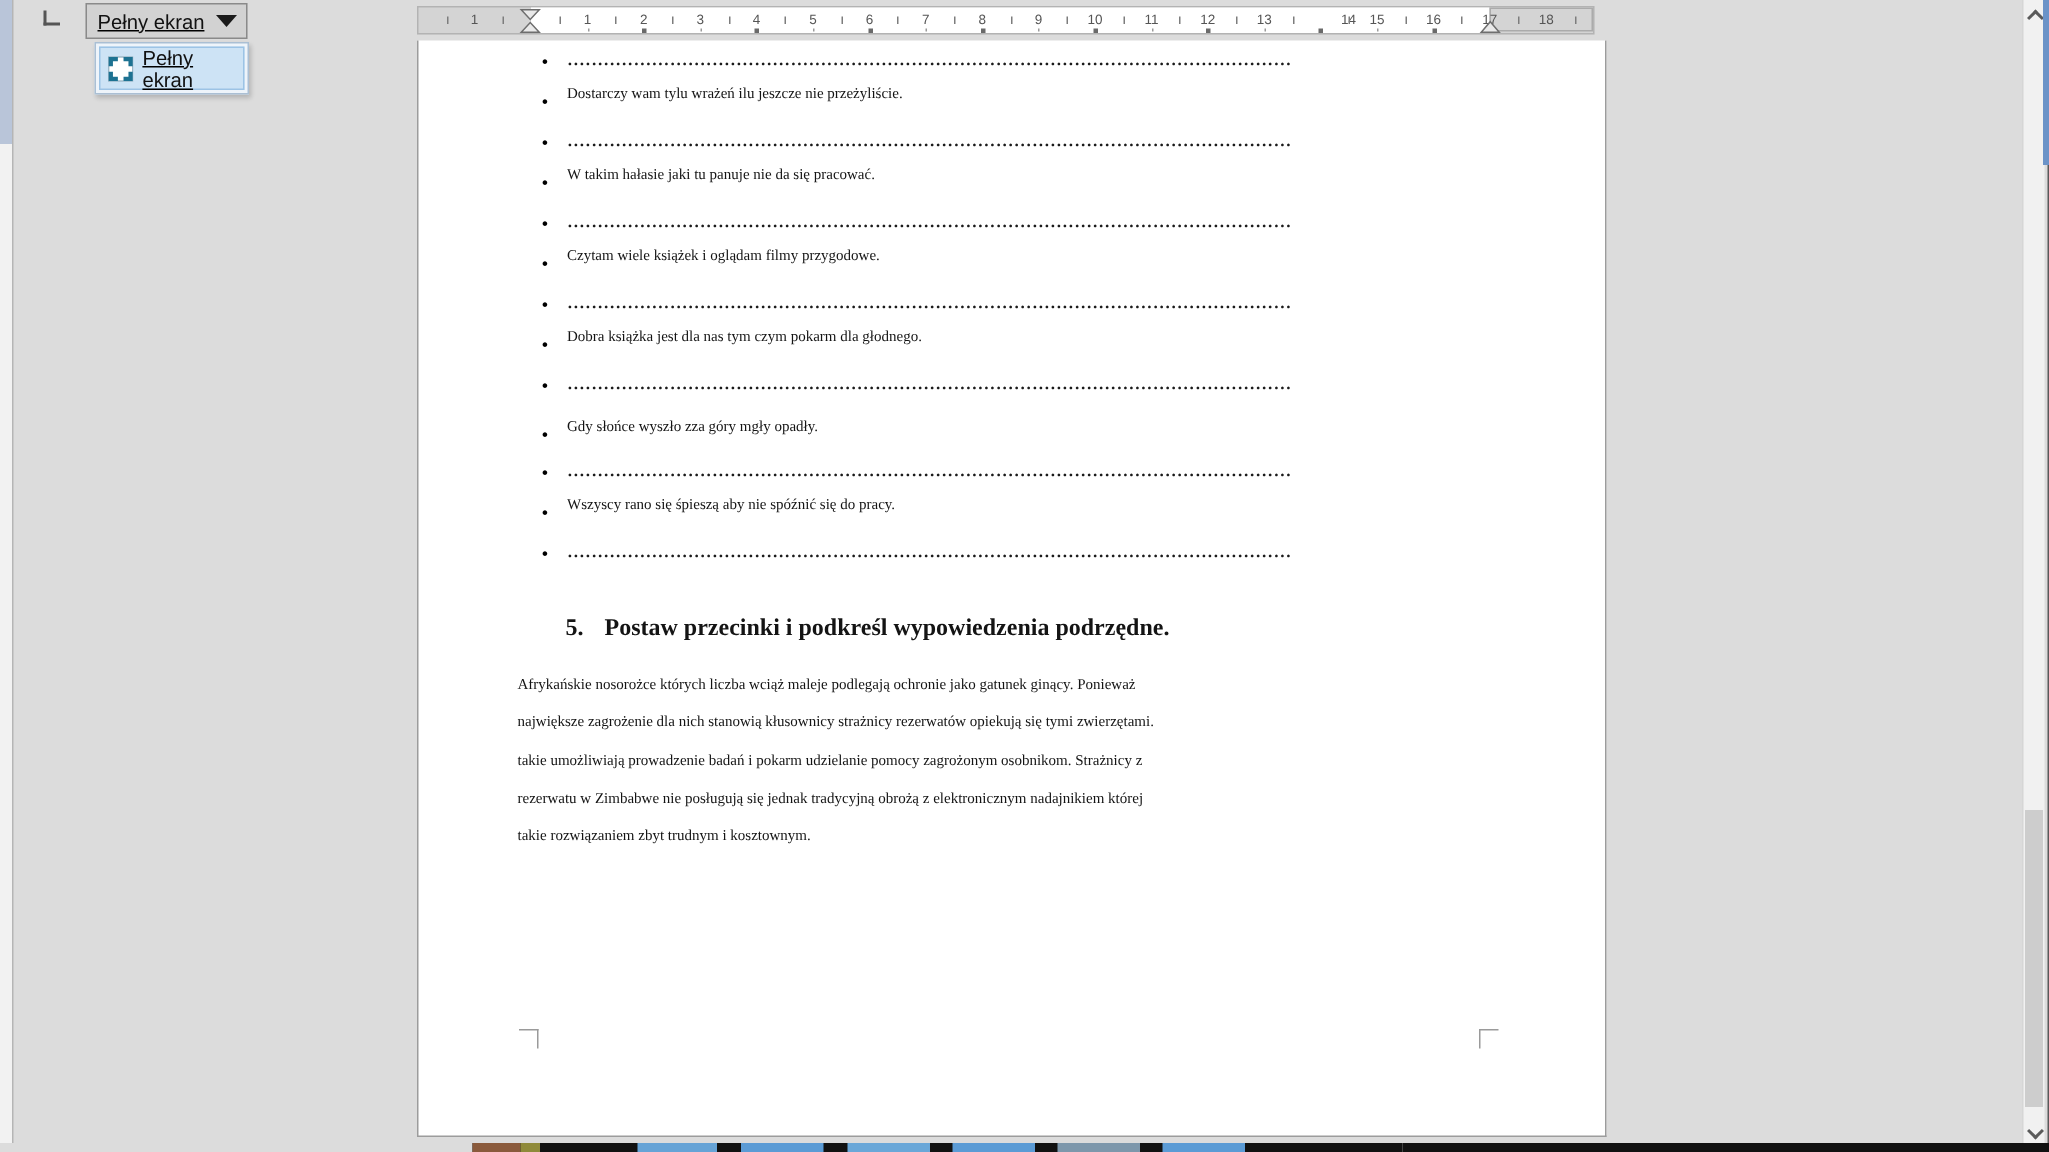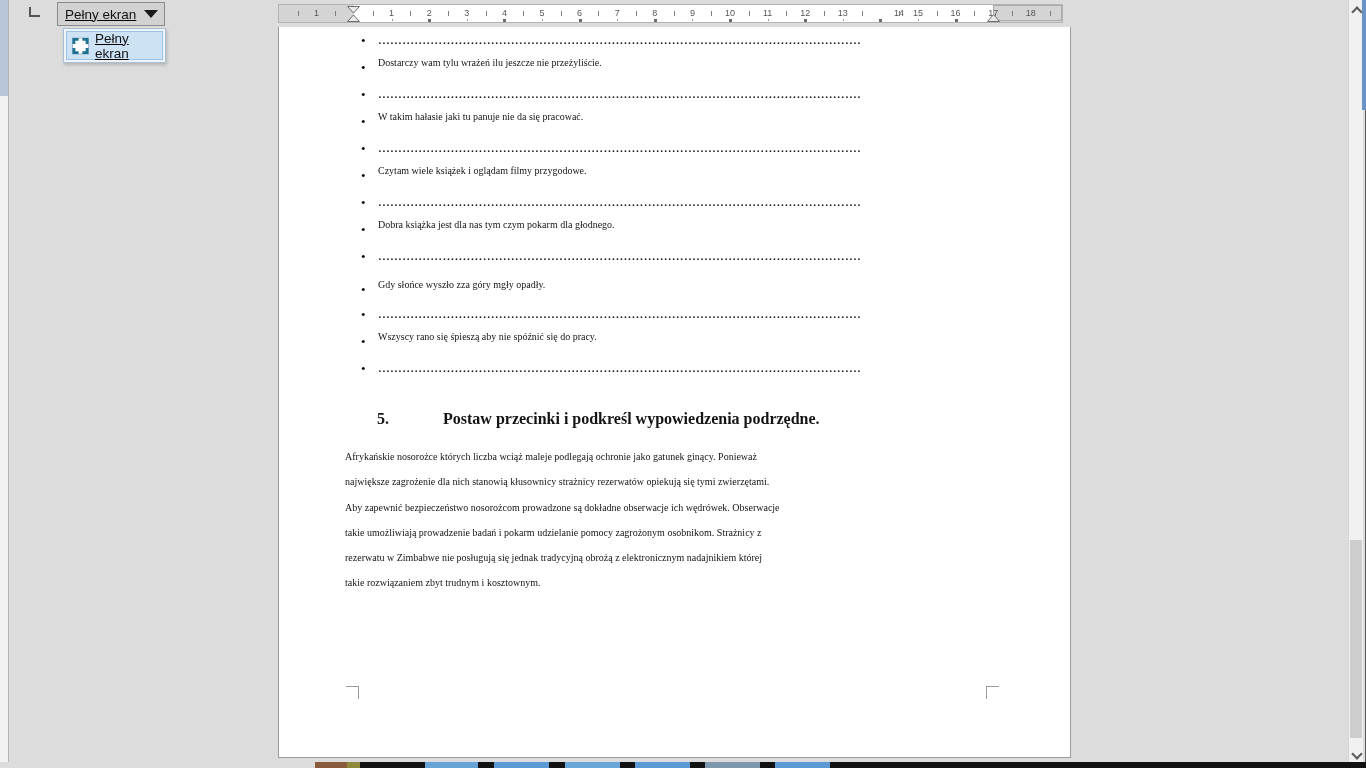--- a/index.html
+++ b/index.html
@@ -54,21 +54,21 @@
     border-left:1px solid #9c9c9c;border-right:1px solid #9c9c9c;border-bottom:1px solid #9c9c9c;
     box-sizing:content-box;}
   .doc-serif{font-family:"Liberation Serif","DejaVu Serif",serif;color:#141414;}
   .list-row{position:absolute;left:0;height:22px;white-space:nowrap;}
   .list-bullet{position:absolute;left:82px;top:3px;font-size:13px;color:#000;}
   .list-text{position:absolute;left:99px;top:0;font-size:10px;}
   .dots-line{position:absolute;left:99px;top:0;width:489px;overflow:hidden;
     font-size:15.5px;letter-spacing:0.15px;color:#1a1a1a;}
   #heading{position:absolute;top:383px;white-space:nowrap;font-weight:bold;font-size:16px;}
   #heading .h-num{position:absolute;left:98px;top:0;}
-  #heading .h-text{position:absolute;left:124px;top:0;margin-left:40px;}
+  #heading .h-text{position:absolute;left:124px;top:0;}
   #paragraph{position:absolute;left:66px;top:417px;width:660px;}
   #paragraph .p-line{white-space:nowrap;font-size:10px;line-height:25.3px;}
   .corner-mark{position:absolute;top:659px;width:12px;height:12px;}
   #corner-left{left:67px;border-top:1px solid #9a9a9a;border-right:1px solid #9a9a9a;}
   #corner-right{left:707px;border-top:1px solid #9a9a9a;border-left:1px solid #9a9a9a;}
 
   
   #scrollbar{left:1348px;top:0;width:15px;height:762px;background:#f1f1f1;
     border-left:1px solid #d6d6d6;box-sizing:border-box;}
   .sb-chevron{position:absolute;left:4px;width:6px;height:6px;
@@ -235,21 +235,20 @@
         <span class="dots-line">........................................................................................................................</span>
       </div>
     </div>
   <div id="heading" class="doc-serif">
     <span class="h-num">5.</span>
     <span class="h-text">Postaw przecinki i podkreśl wypowiedzenia podrzędne.</span>
   </div>
   <div id="paragraph" class="doc-serif">
       <div class="p-line">Afrykańskie nosorożce których liczba wciąż maleje podlegają ochronie jako gatunek ginący. Ponieważ</div>
       <div class="p-line">największe zagrożenie dla nich stanowią kłusownicy strażnicy rezerwatów opiekują się tymi zwierzętami.</div>
-      <div class="p-line">Aby zapewnić bezpieczeństwo nosorożcom prowadzone są dokładne obserwacje ich wędrówek. Obserwacje</div>
       <div class="p-line">takie umożliwiają prowadzenie badań i pokarm udzielanie pomocy zagrożonym osobnikom. Strażnicy z</div>
       <div class="p-line">rezerwatu w Zimbabwe nie posługują się jednak tradycyjną obrożą z elektronicznym nadajnikiem której</div>
       <div class="p-line">takie rozwiązaniem zbyt trudnym i kosztownym.</div>
     </div>
   <div class="corner-mark" id="corner-left"></div>
   <div class="corner-mark" id="corner-right"></div>
 </div>
 
 <div class="abs" id="scrollbar">
   <div class="sb-chevron" id="sb-up"></div>

